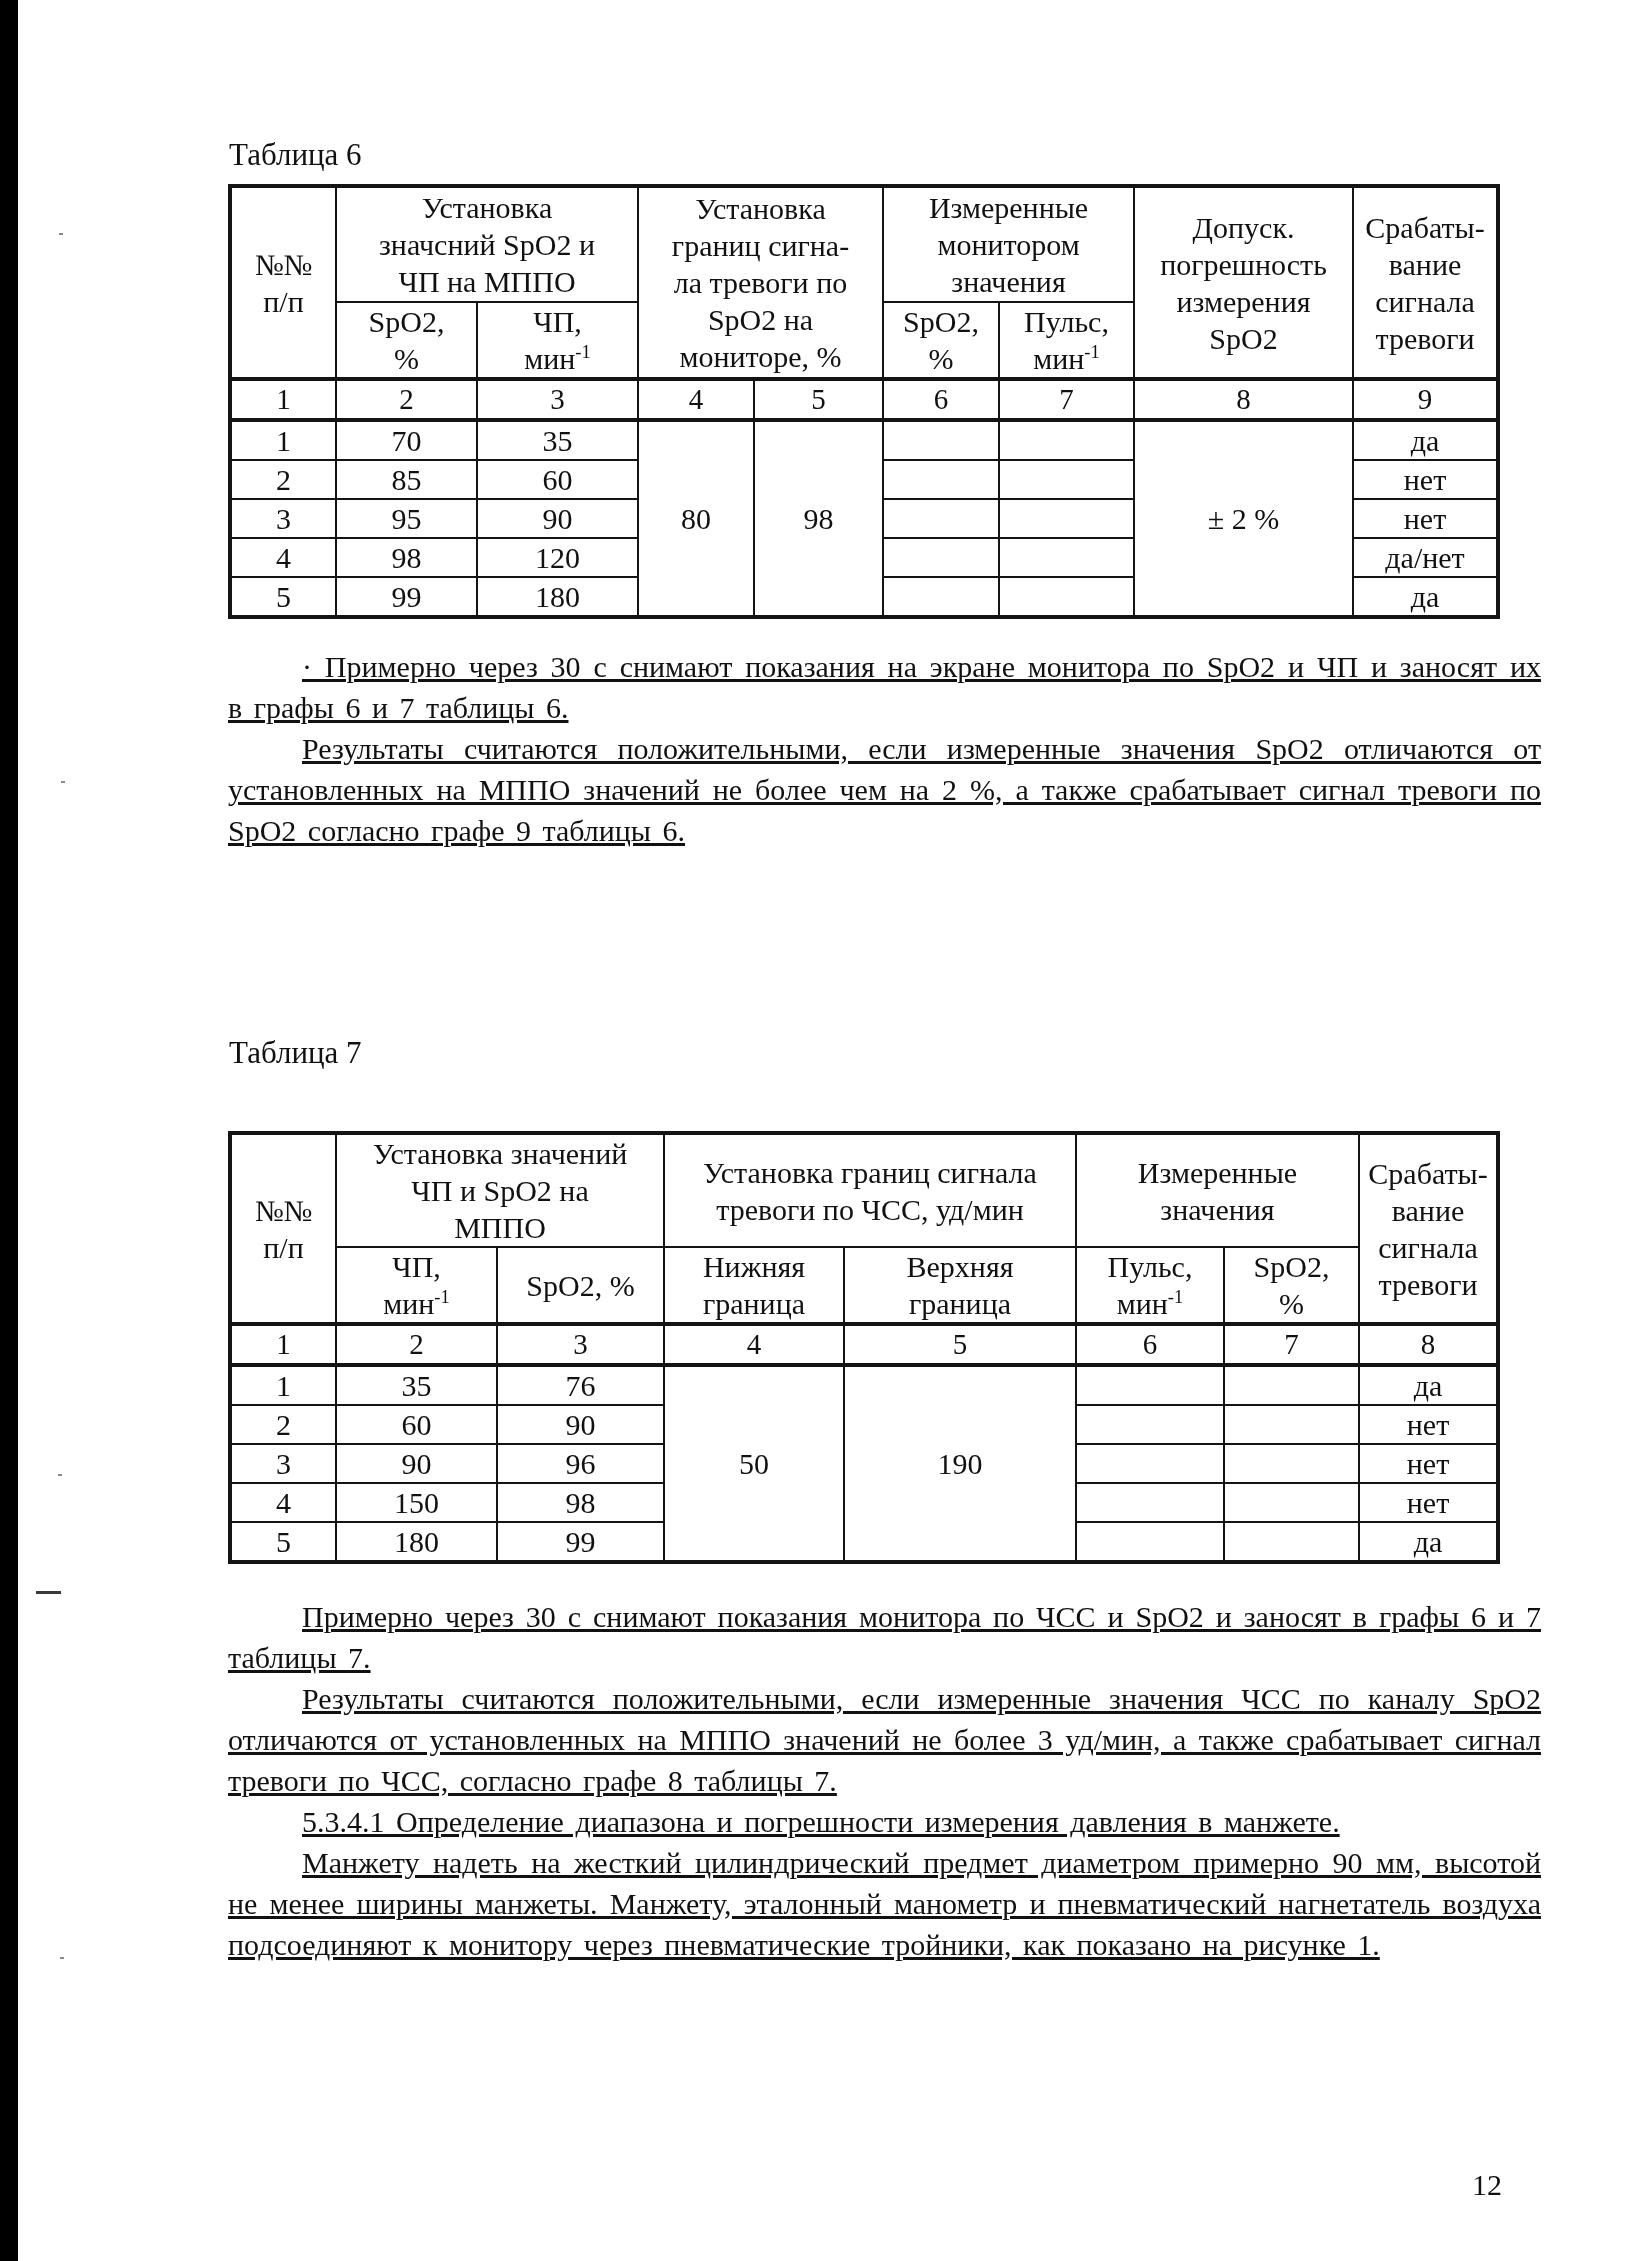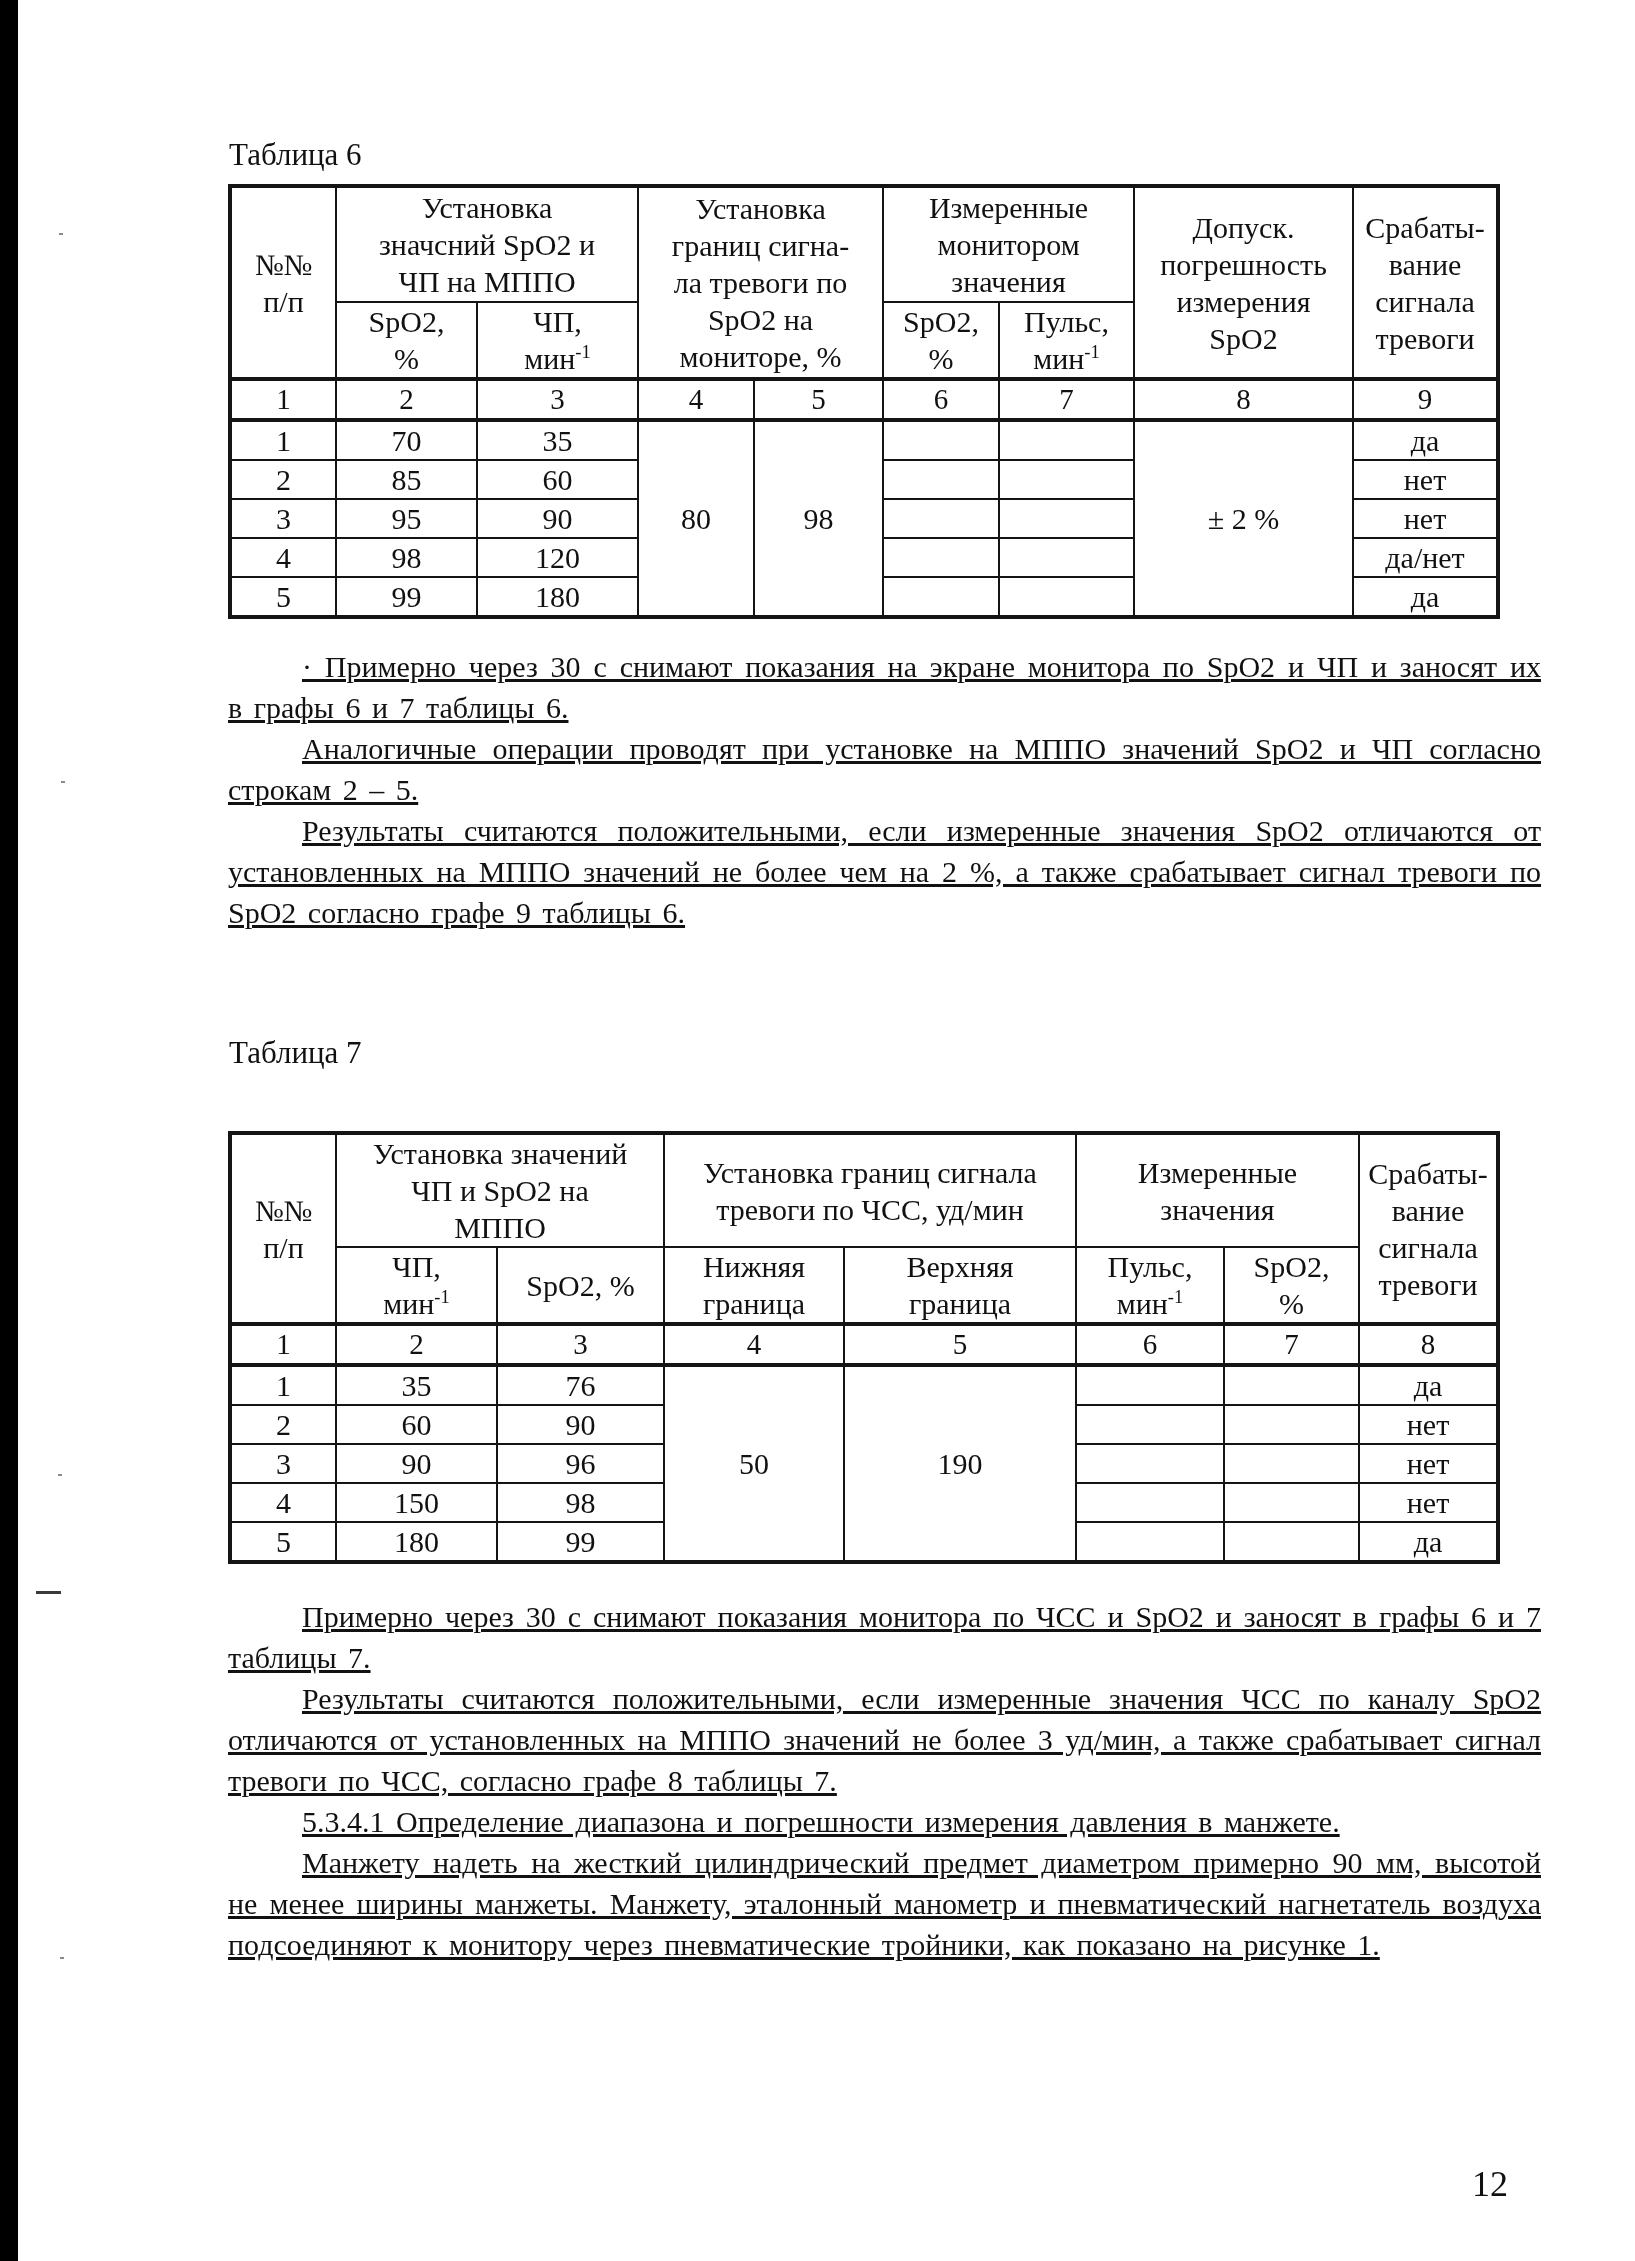--- a/index.html
+++ b/index.html
@@ -51,21 +51,21 @@
     position:absolute; left:228px; width:1313px;
     font-size:30px; line-height:41px;
     text-align:justify; word-spacing:4px;
   }
   .para { margin:0; text-indent:74px;text-decoration:underline; }
   .italic { font-style:italic; }
   .sectgap { margin-top:8px; }
 
   .pagenum {
     position:absolute; left:1472px; top:2168px;
-    font-size:36px; line-height:33px;
+    font-size:30px; line-height:33px;
   }
 
   
   #t6cap { top:136px; }
   #t6 { top:184px; width:1270px; }
   #blockA { top:646px; }
   #t7cap { top:1034px; }
   #t7 { top:1131px; width:1270px; }
   #blockB { top:1596px; }
 </style>
@@ -185,21 +185,20 @@
       <td>180</td>
       <td></td>
       <td></td>
       <td>да</td>
     </tr>
   </tbody>
     </table>
 
   <div class="textblock" id="blockA">
     <p class="para">· Примерно через 30 с снимают показания на экране монитора по SpO2 и ЧП и заносят их в графы 6 и 7 таблицы 6.</p>
-    <p class="para">Аналогичные операции проводят при установке на МППО значений SpO2 и ЧП согласно строкам 2 – 5.</p>
     <p class="para">Результаты считаются положительными, если измеренные значения SpO2 отличаются от установленных на МППО значений не более чем на 2 %, а также срабатывает сигнал тревоги по SpO2 согласно графе 9 таблицы 6.</p>
   </div>
 
   <div class="caption" id="t7cap">Таблица 7</div>
 
   <table class="doc" id="t7">
     <colgroup>
       <col style="width:106px">
         <col style="width:161px">
         <col style="width:167px">

